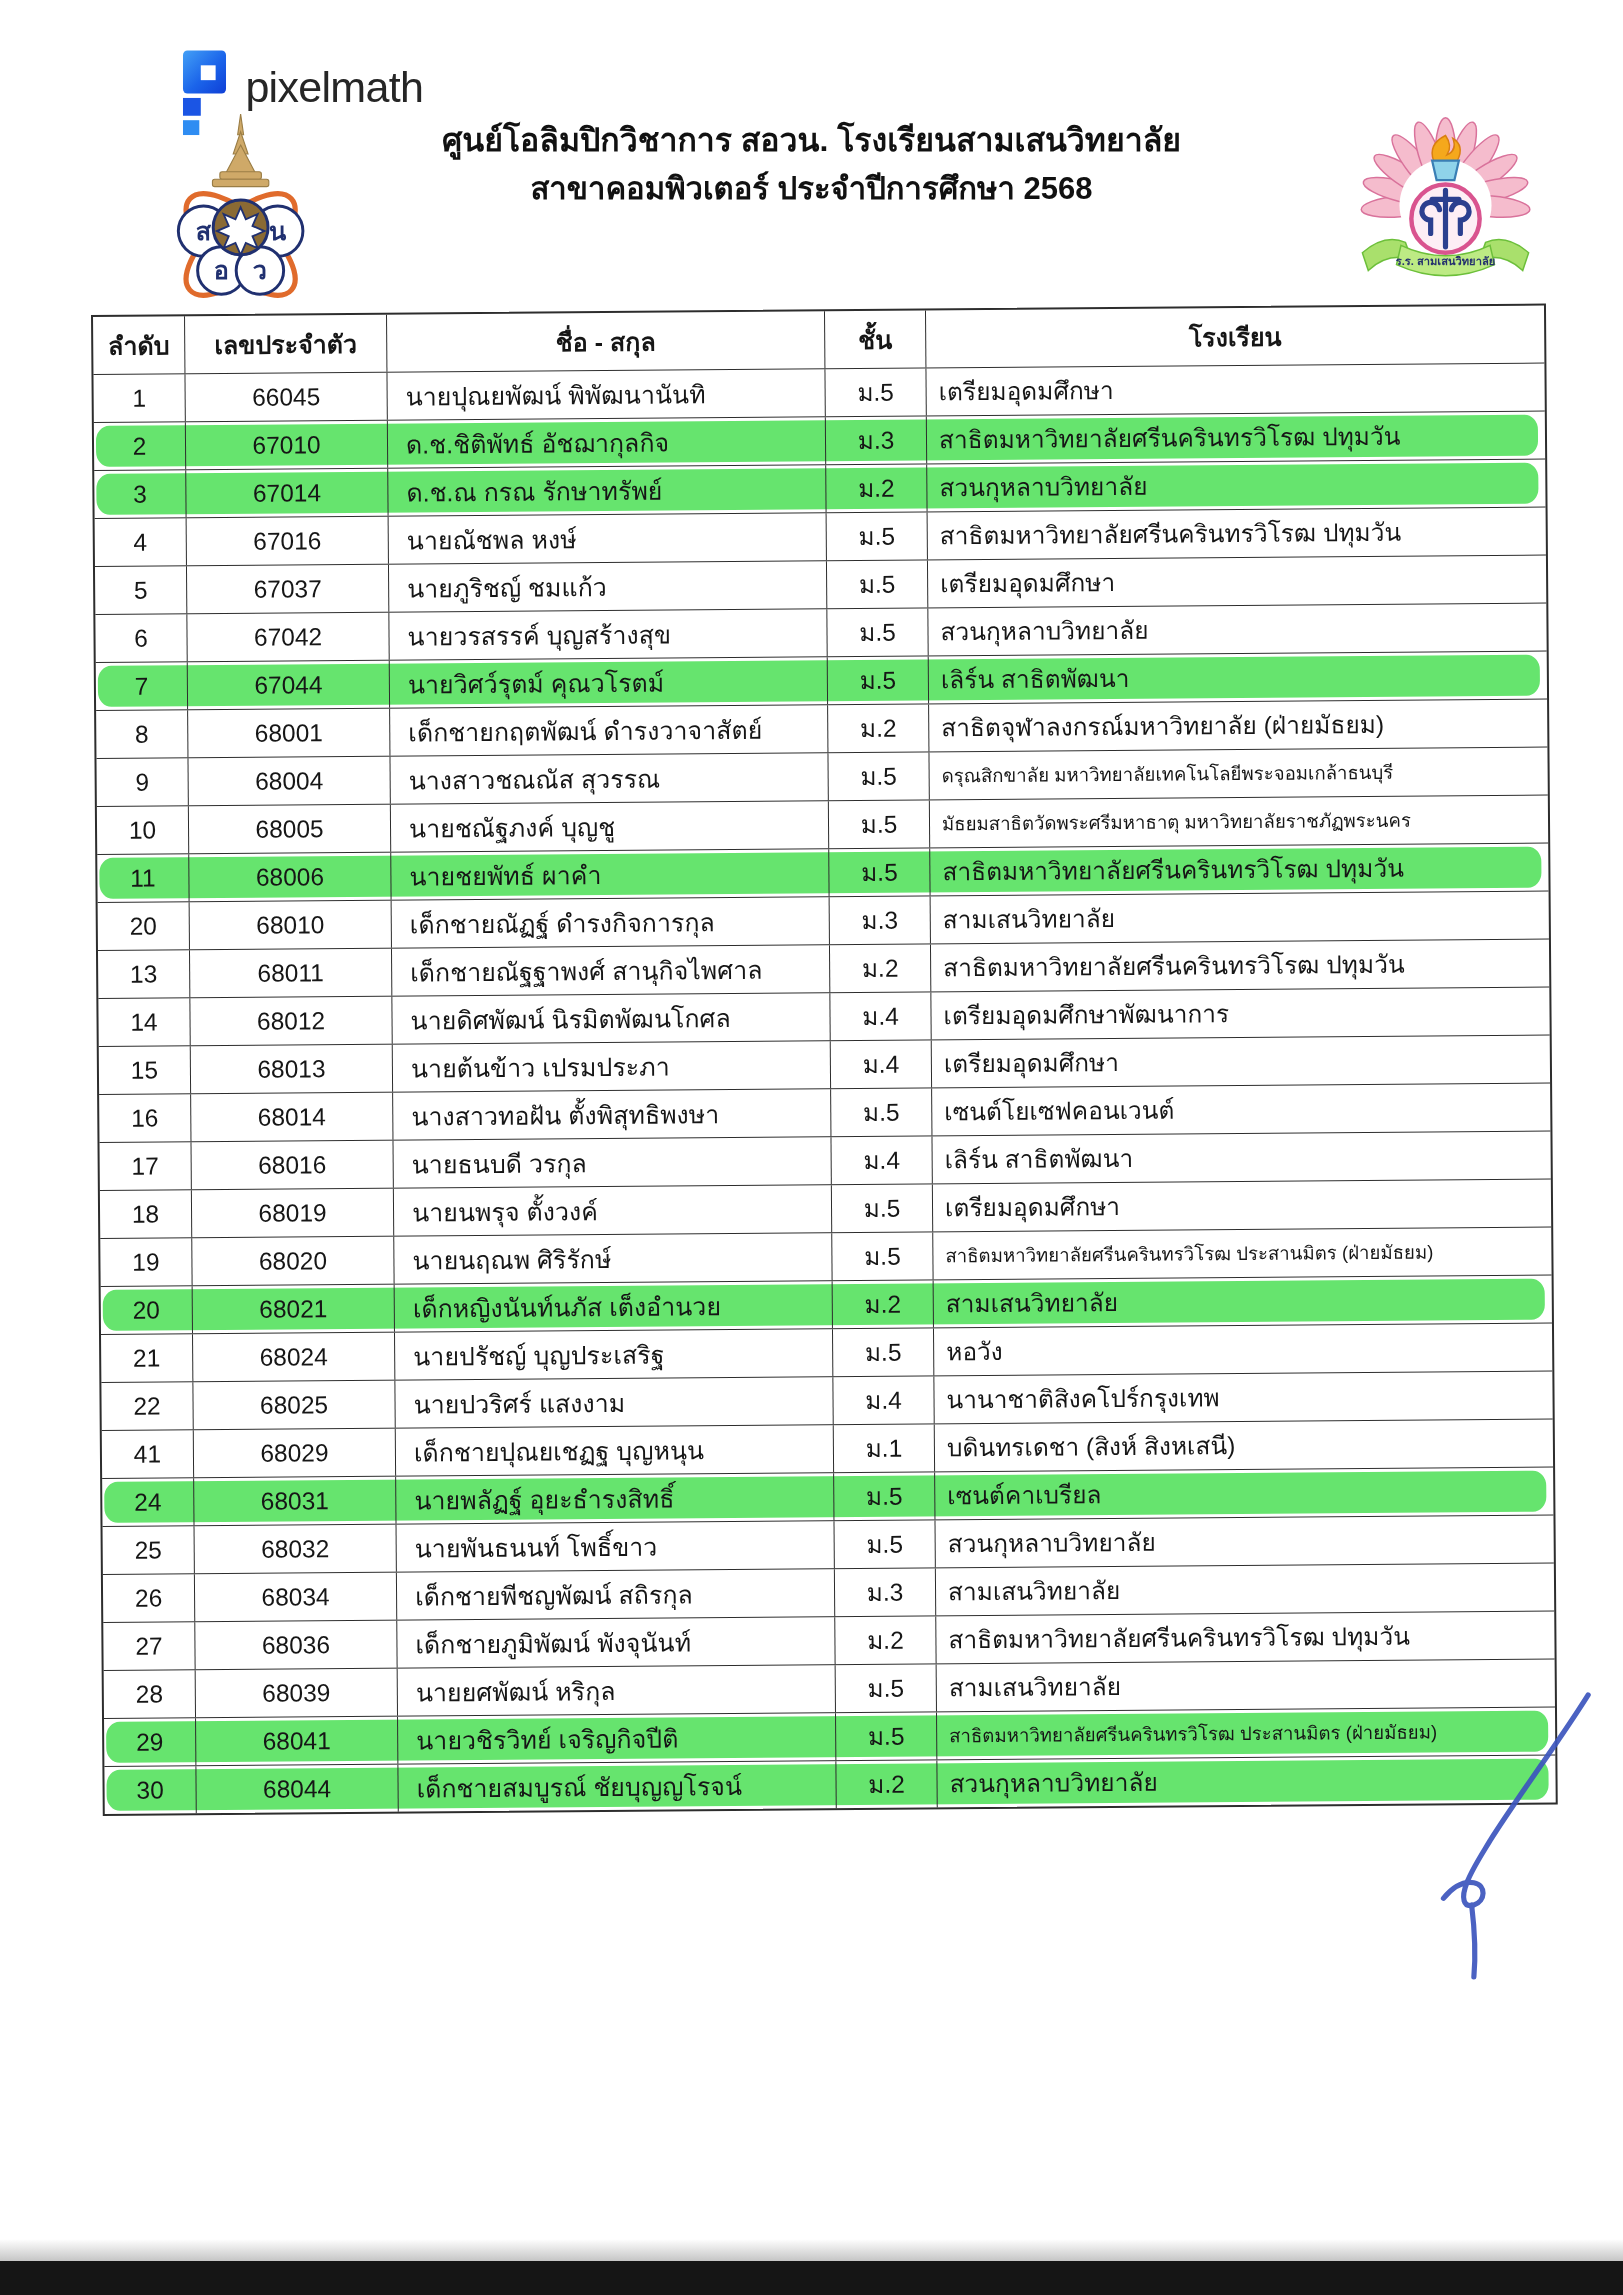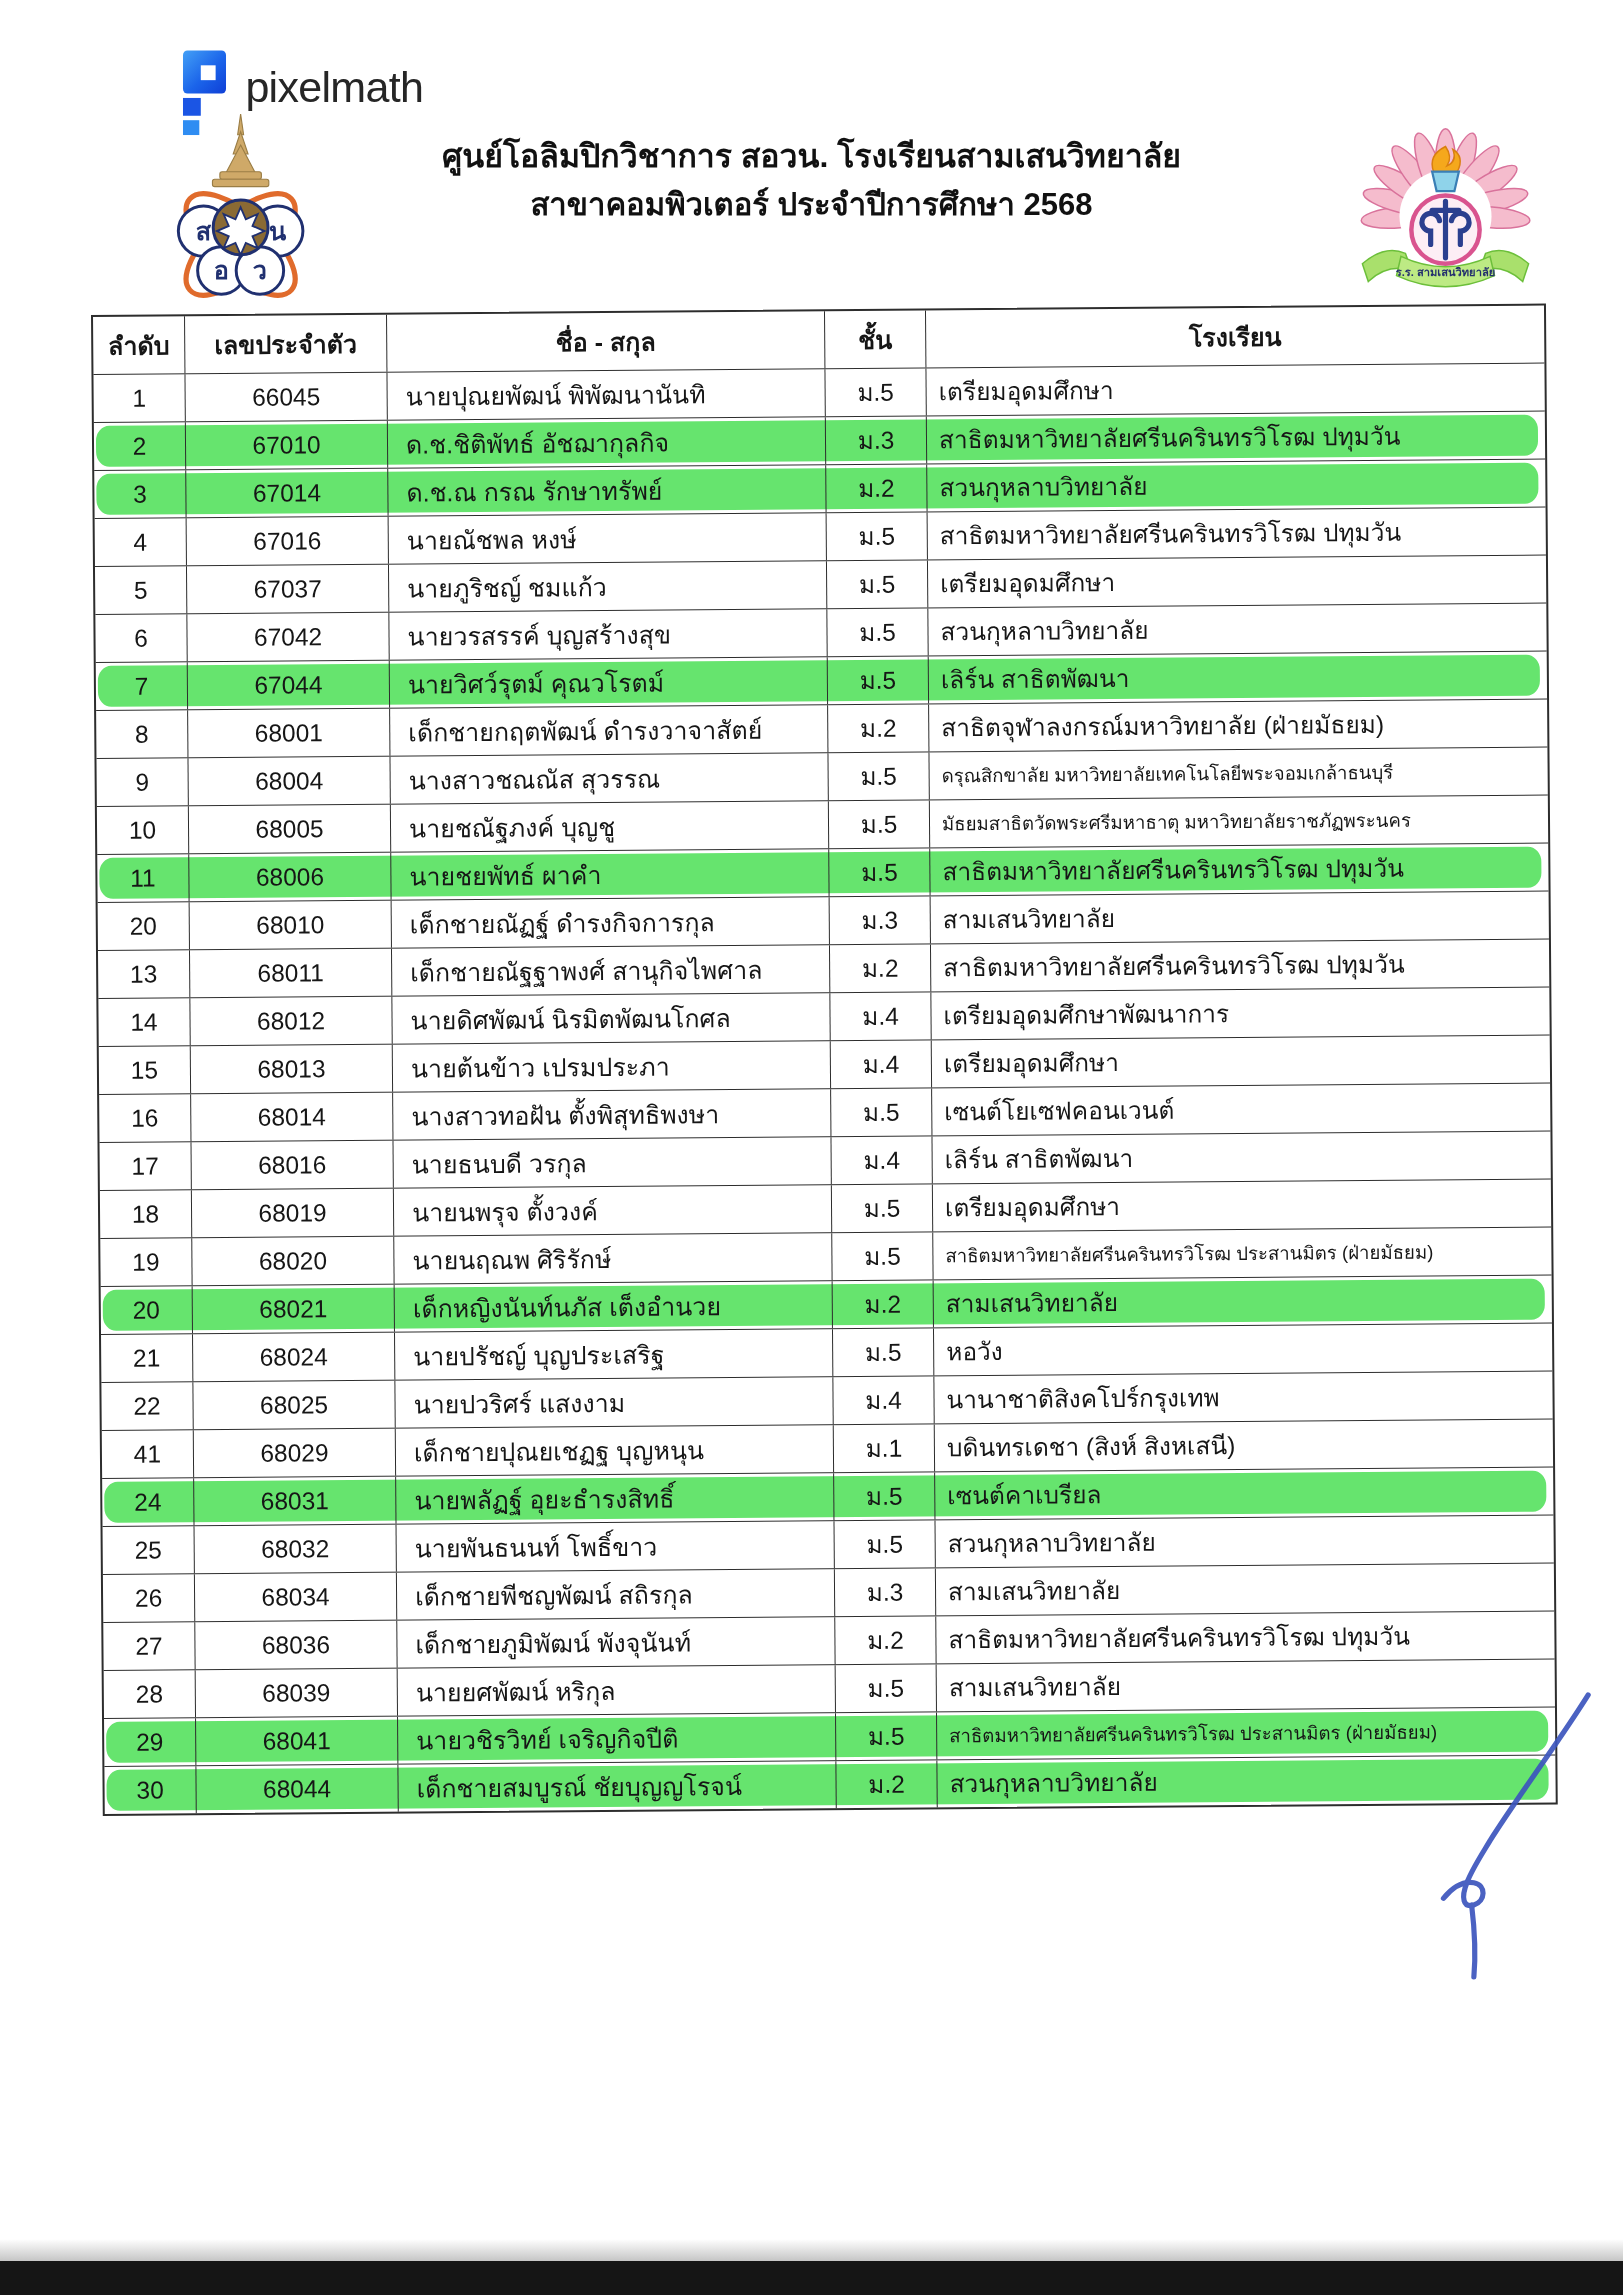--- a/index.html
+++ b/index.html
@@ -8,28 +8,28 @@
     width:1623px;height:2295px;
     background:#ffffff;
     overflow:hidden;
     font-family:"Liberation Sans", sans-serif;
     color:#1b1b1b;
   }
   
   .brand{position:absolute;left:177px;top:49px;display:flex;align-items:flex-start;gap:13.4px;}
   .brand-text{font-size:43px;font-weight:400;color:#262626;letter-spacing:-0.7px;margin-top:14px;}
   
-  .titles{position:absolute;left:0;top:132px;width:1623px;text-align:center;}
+  .titles{position:absolute;left:0;top:116px;width:1623px;text-align:center;}
   .titles .t{font-weight:700;color:#111;}
   .t1{font-size:32px;line-height:48px;}
   .t2{font-size:32px;line-height:49px;}
   .t3{font-size:31px;line-height:49px;}
   
   .emblem-left{position:absolute;left:165px;top:112px;}
-  .emblem-right{position:absolute;left:1349px;top:118px;}
+  .emblem-right{position:absolute;left:1349px;top:107px;}
   
   .tablewrap{
     position:absolute;left:91px;top:315px;width:1455px;
     transform:rotate(-0.45deg);transform-origin:0 0;
   }
   .grid{
     border:2.2px solid #2d2d2d;
     background:#fff;
   }
   .row{

